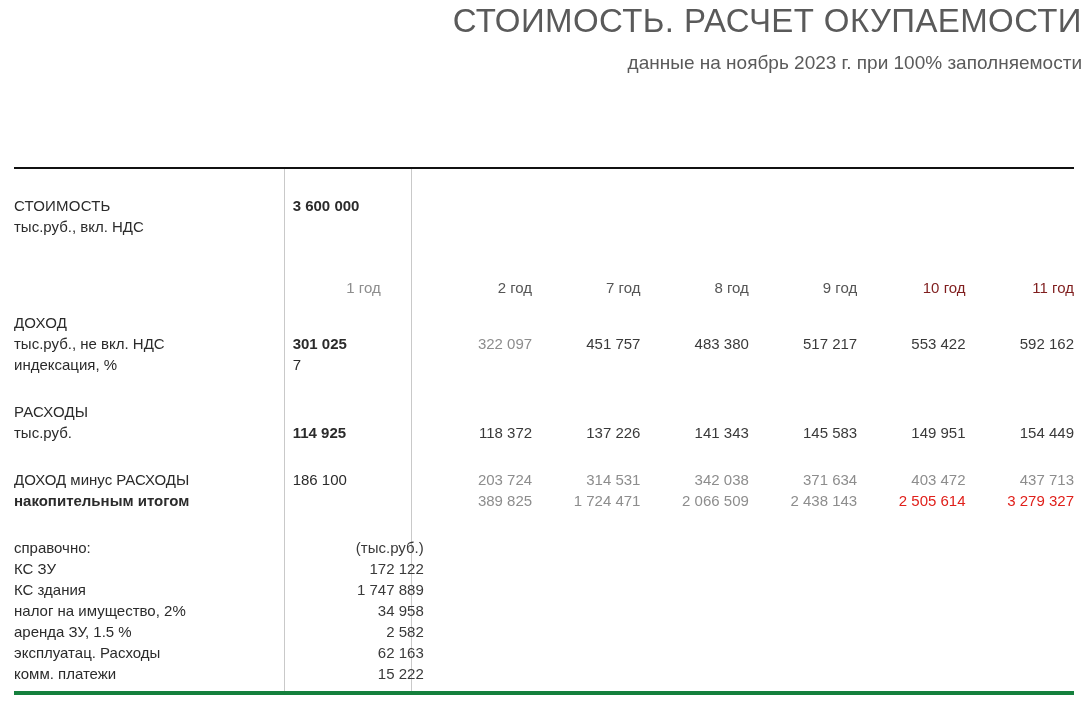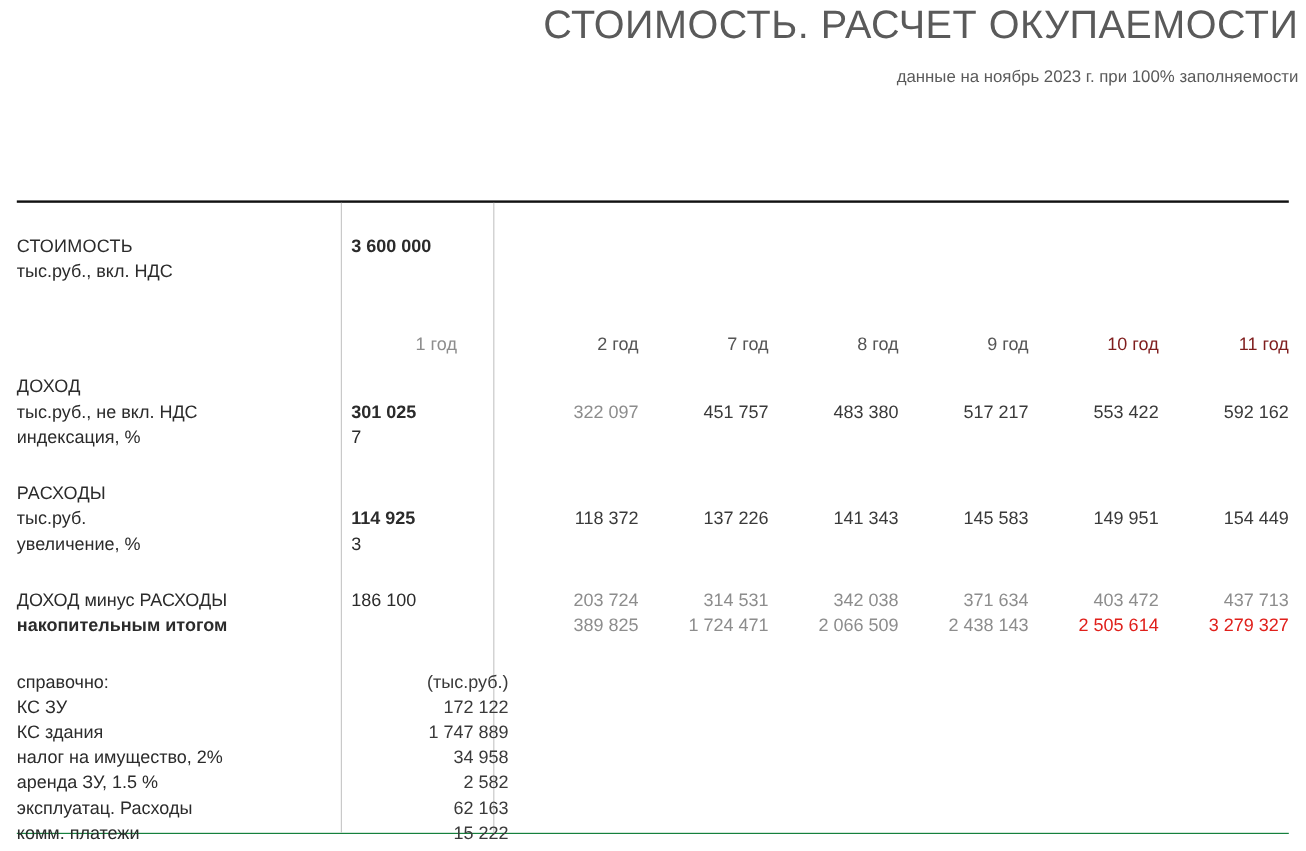--- a/index.html
+++ b/index.html
@@ -23,34 +23,34 @@
   }
   .header-title {
     font-size: 33px;
     color: #5a5a5a;
     letter-spacing: 0.4px;
     font-weight: 400;
     line-height: 34px;
   }
   .header-subtitle {
     margin-top: 14px;
-    font-size: 14px;
+    font-size: 19px;
     color: #5a5a5a;
     font-weight: 400;
     line-height: 22px;
   }
 
   .sheet {
     position: absolute;
     left: 14px;
     top: 167px;
     width: 1060px;
     height: 528px;
     border-top: 2px solid #111;
-    border-bottom: 1px solid #15803d;
+    border-bottom: 4px solid #15803d;
     box-sizing: border-box;
   }
 
   .vline {
     position: absolute;
     top: 0;
     bottom: 0;
     width: 1px;
     background: #c9c9c9;
   }
@@ -213,25 +213,20 @@
     <tr>
       <td class="lbl lbl-small">тыс.руб.</td>
       <td class="num-y1 num-bold">114 925</td>
       <td class="num">118 372</td>
       <td class="num">137 226</td>
       <td class="num">141 343</td>
       <td class="num">145 583</td>
       <td class="num">149 951</td>
       <td class="num">154 449</td>
     </tr>
-    <tr>
-      <td class="lbl lbl-small">увеличение, %</td>
-      <td class="num-y1">3</td>
-      <td colspan="6"></td>
-    </tr>
 
     <tr class="spacer-row-lg">
           <td colspan="8"></td>
         </tr>
 
     <tr>
       <td class="lbl lbl-small">ДОХОД минус РАСХОДЫ</td>
       <td class="num-y1">186 100</td>
       <td class="num grey">203 724</td>
       <td class="num grey">314 531</td>

